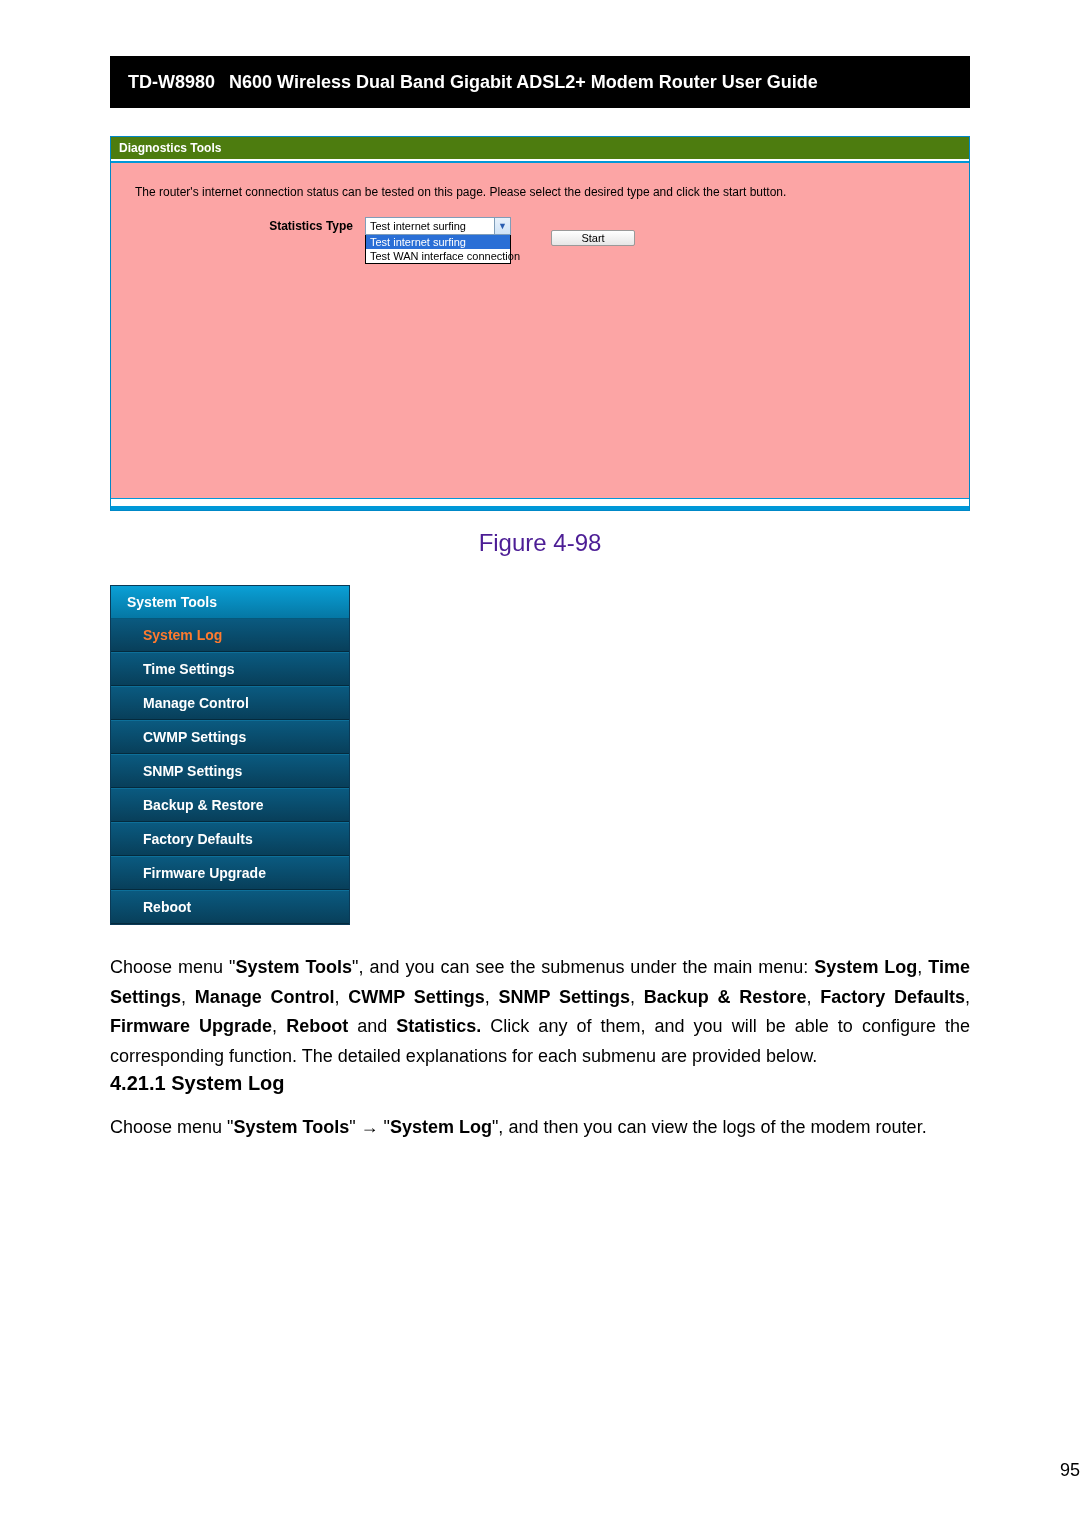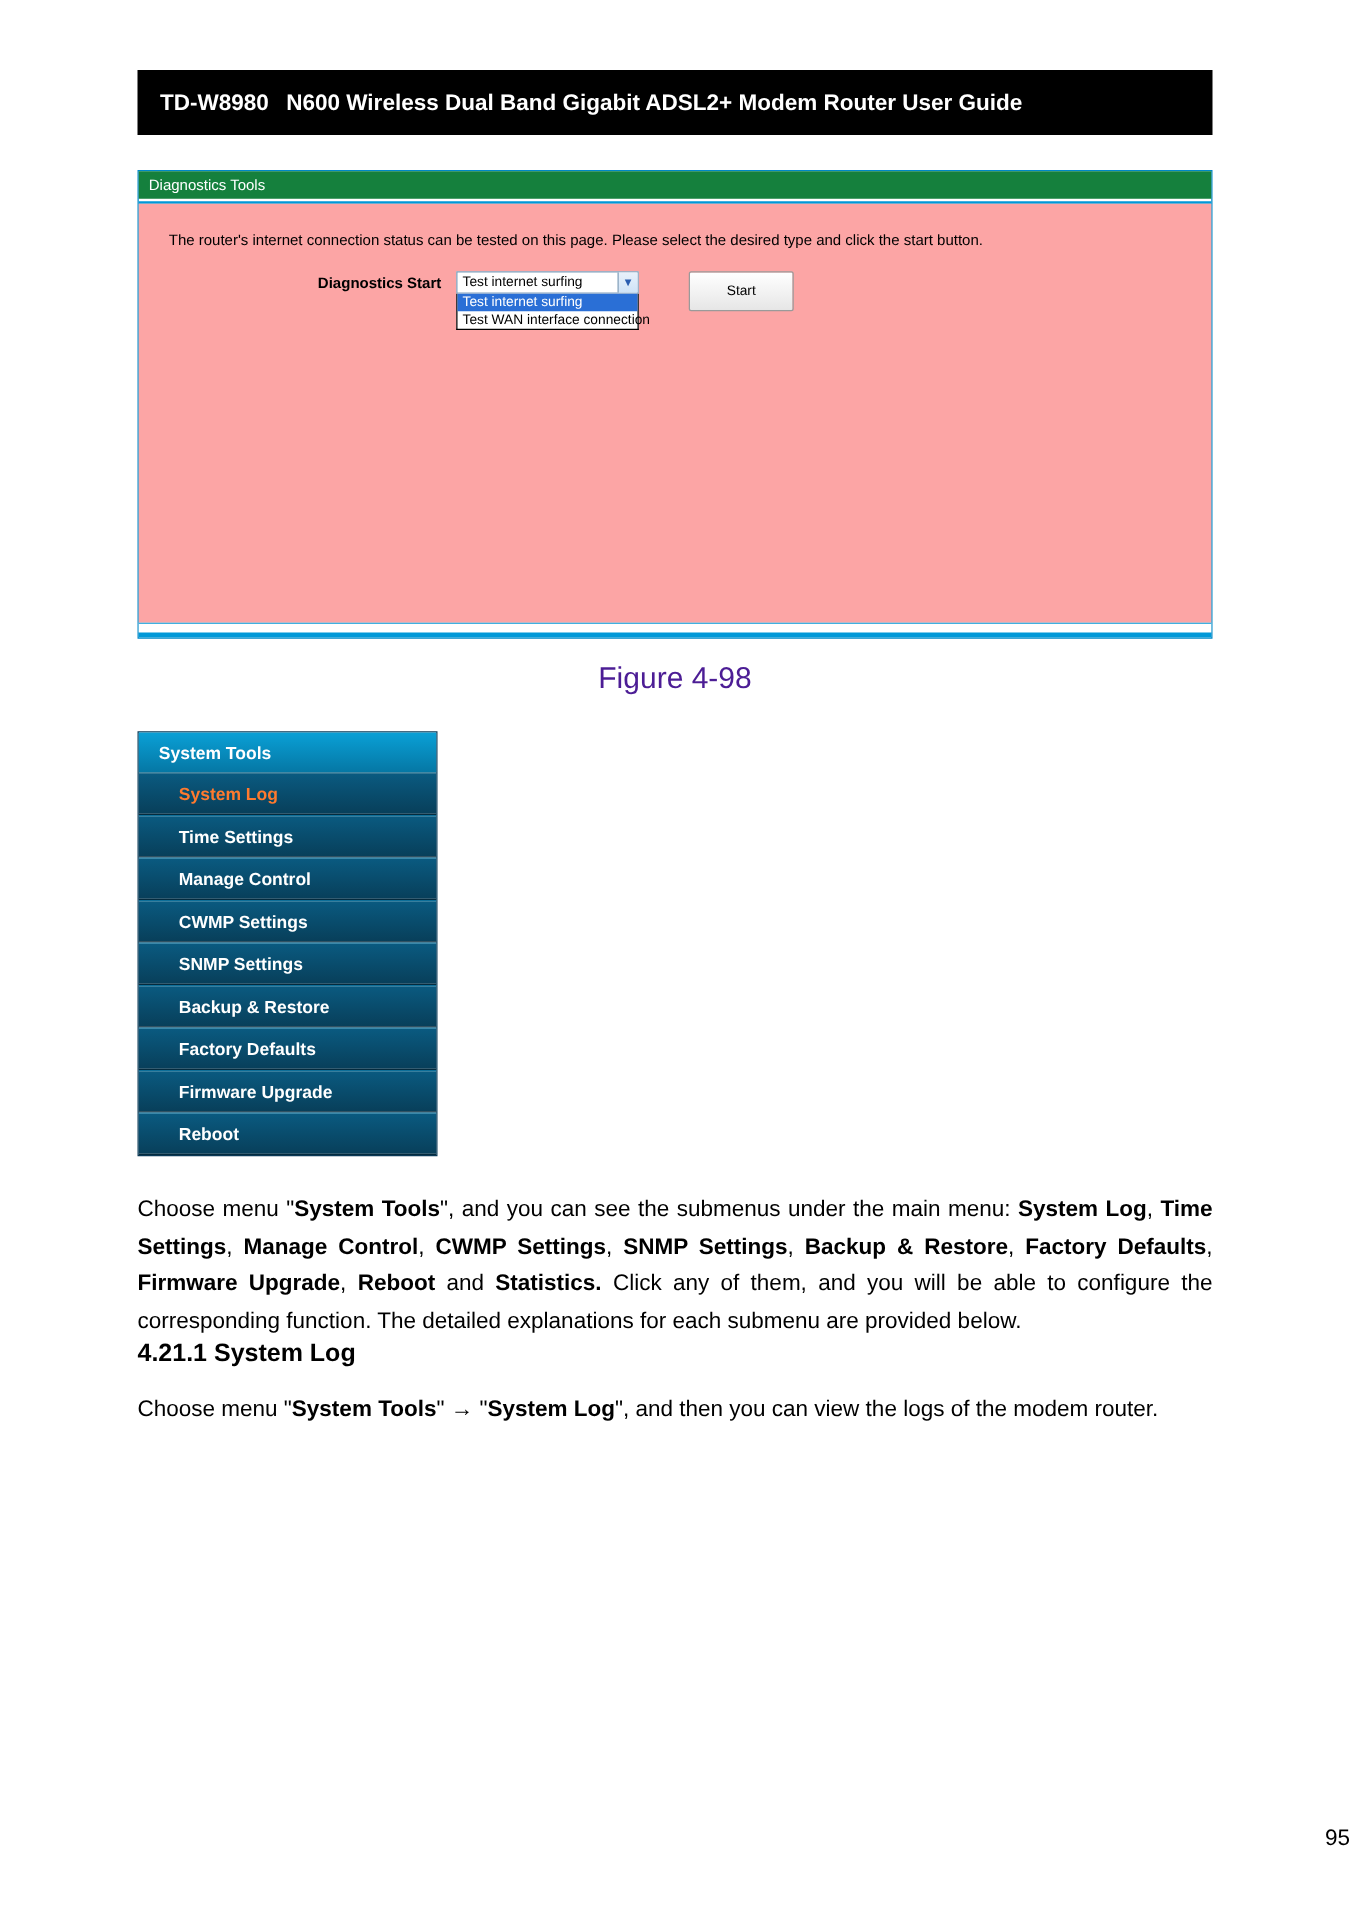--- a/index.html
+++ b/index.html
@@ -29,24 +29,24 @@
   .doc-header .subtitle {
     padding-right: 18px;
   }
 
   
   .figure-wrap { margin-top: 28px; }
   .panel {
     border: 1px solid #0088c7;
   }
   .panel-title {
-    background: #15803d;
+    background: #4d7c0f;
     color: #fff;
     font-size: 12px;
-    font-weight: normal;
+    font-weight: bold;
     padding: 4px 8px;
   }
   .panel-sep {
     height: 2px;
     background: #0098d8;
     margin-top: 2px;
   }
   .panel-body {
     background: #fca5a5;
     padding: 22px 24px 8px 24px;
@@ -115,27 +115,28 @@
   .dropdown-list div {
     padding: 1px 4px;
     white-space: nowrap;
   }
   .dropdown-list .hl {
     background: #2a6fd6;
     color: #fff;
   }
   .start-btn {
     margin-left: 40px;
-    height: 32px;
+    height: 16px;
     width: 84px;
     font-size: 11px;
     background: linear-gradient(#fff,#e6e6e6);
     border: 1px solid #9a9a9a;
     border-radius: 2px;
     cursor: pointer;
+    margin-top: 13px;
   }
   .figure-caption {
     text-align: center;
     margin-top: 18px;
     font-size: 24px;
     color: #4c1d95;
   }
 
   
   .h2 {
@@ -217,21 +218,21 @@
     <span class="subtitle">N600 Wireless Dual Band Gigabit ADSL2+ Modem Router User Guide</span>
   </div>
 
   <div class="figure-wrap">
     <div class="panel">
       <div class="panel-title">Diagnostics Tools</div>
       <div class="panel-sep"></div>
       <div class="panel-body">
         <div>The router's internet connection status can be tested on this page. Please select the desired type and click the start button.</div>
         <div class="diag-row">
-          <div class="diag-label">Diagnostics Start</div>
+          <div class="diag-label">Statistics Type</div>
           <div class="dropdown-area">
             <div class="dropdown-box">
               <span class="sel">Test internet surfing</span>
               <span class="arrow">▼</span>
             </div>
             <div class="dropdown-list">
               <div class="hl">Test internet surfing</div>
               <div>Test WAN interface connection</div>
             </div>
           </div>

